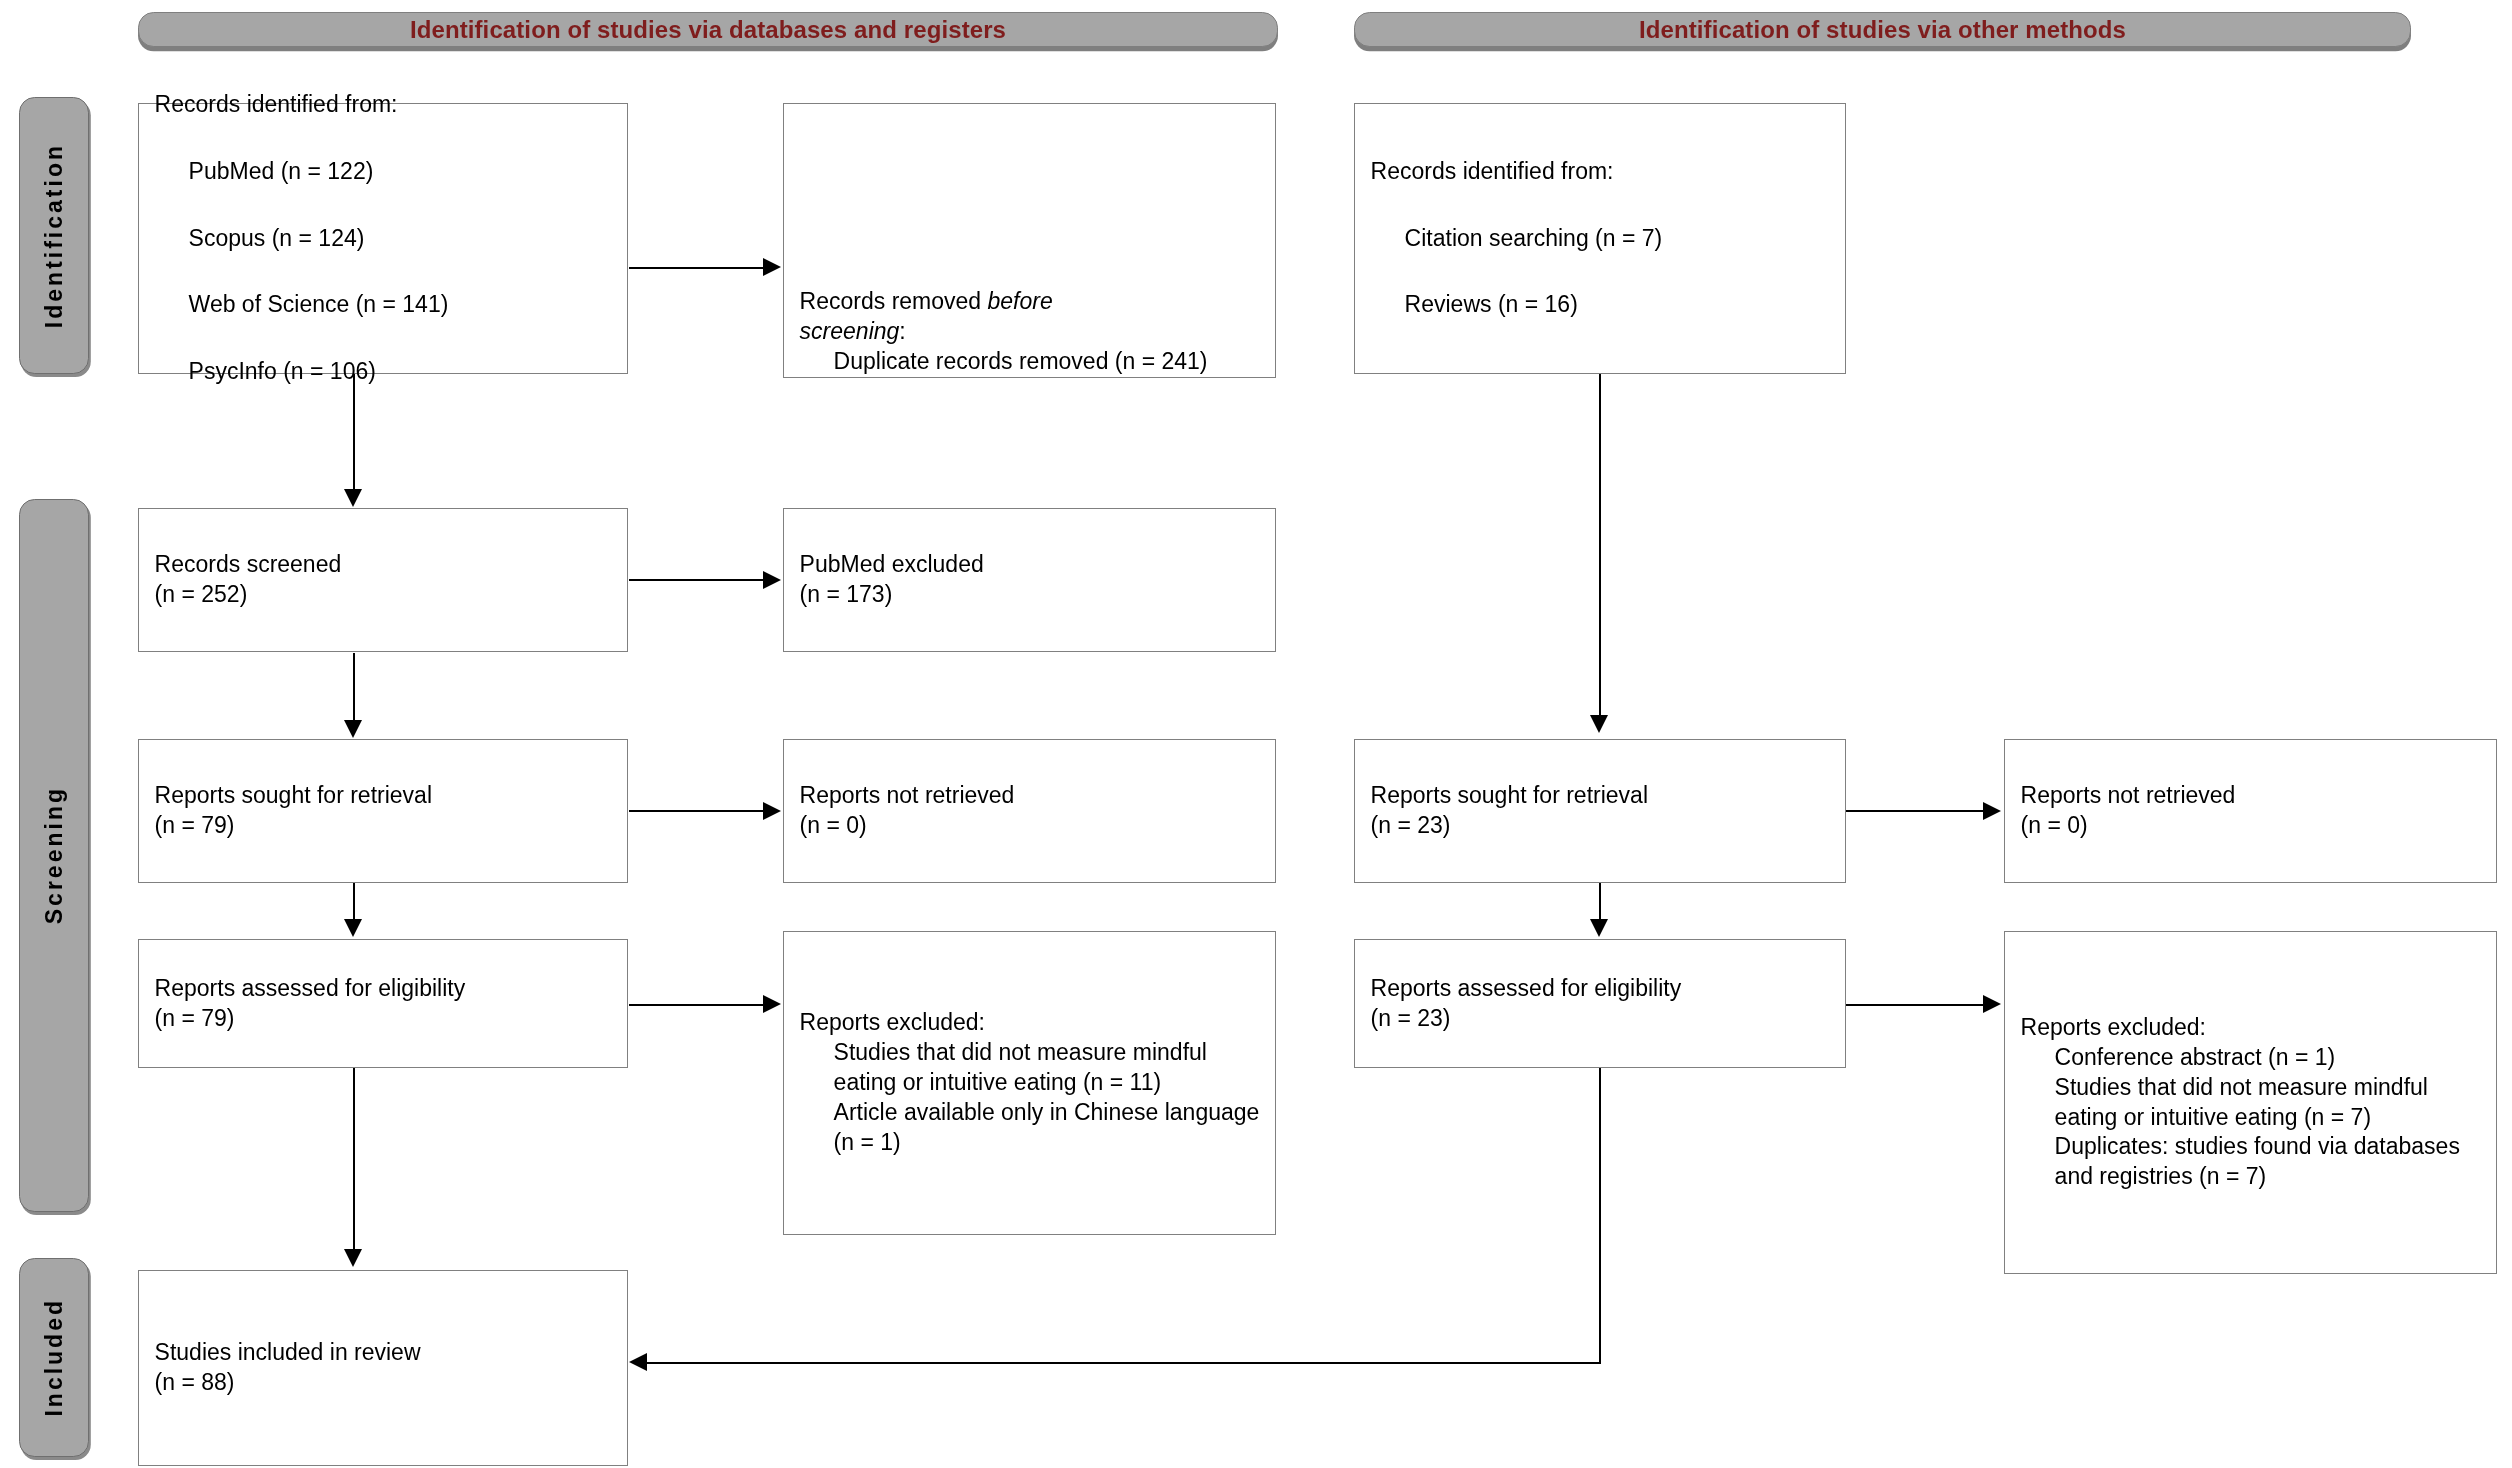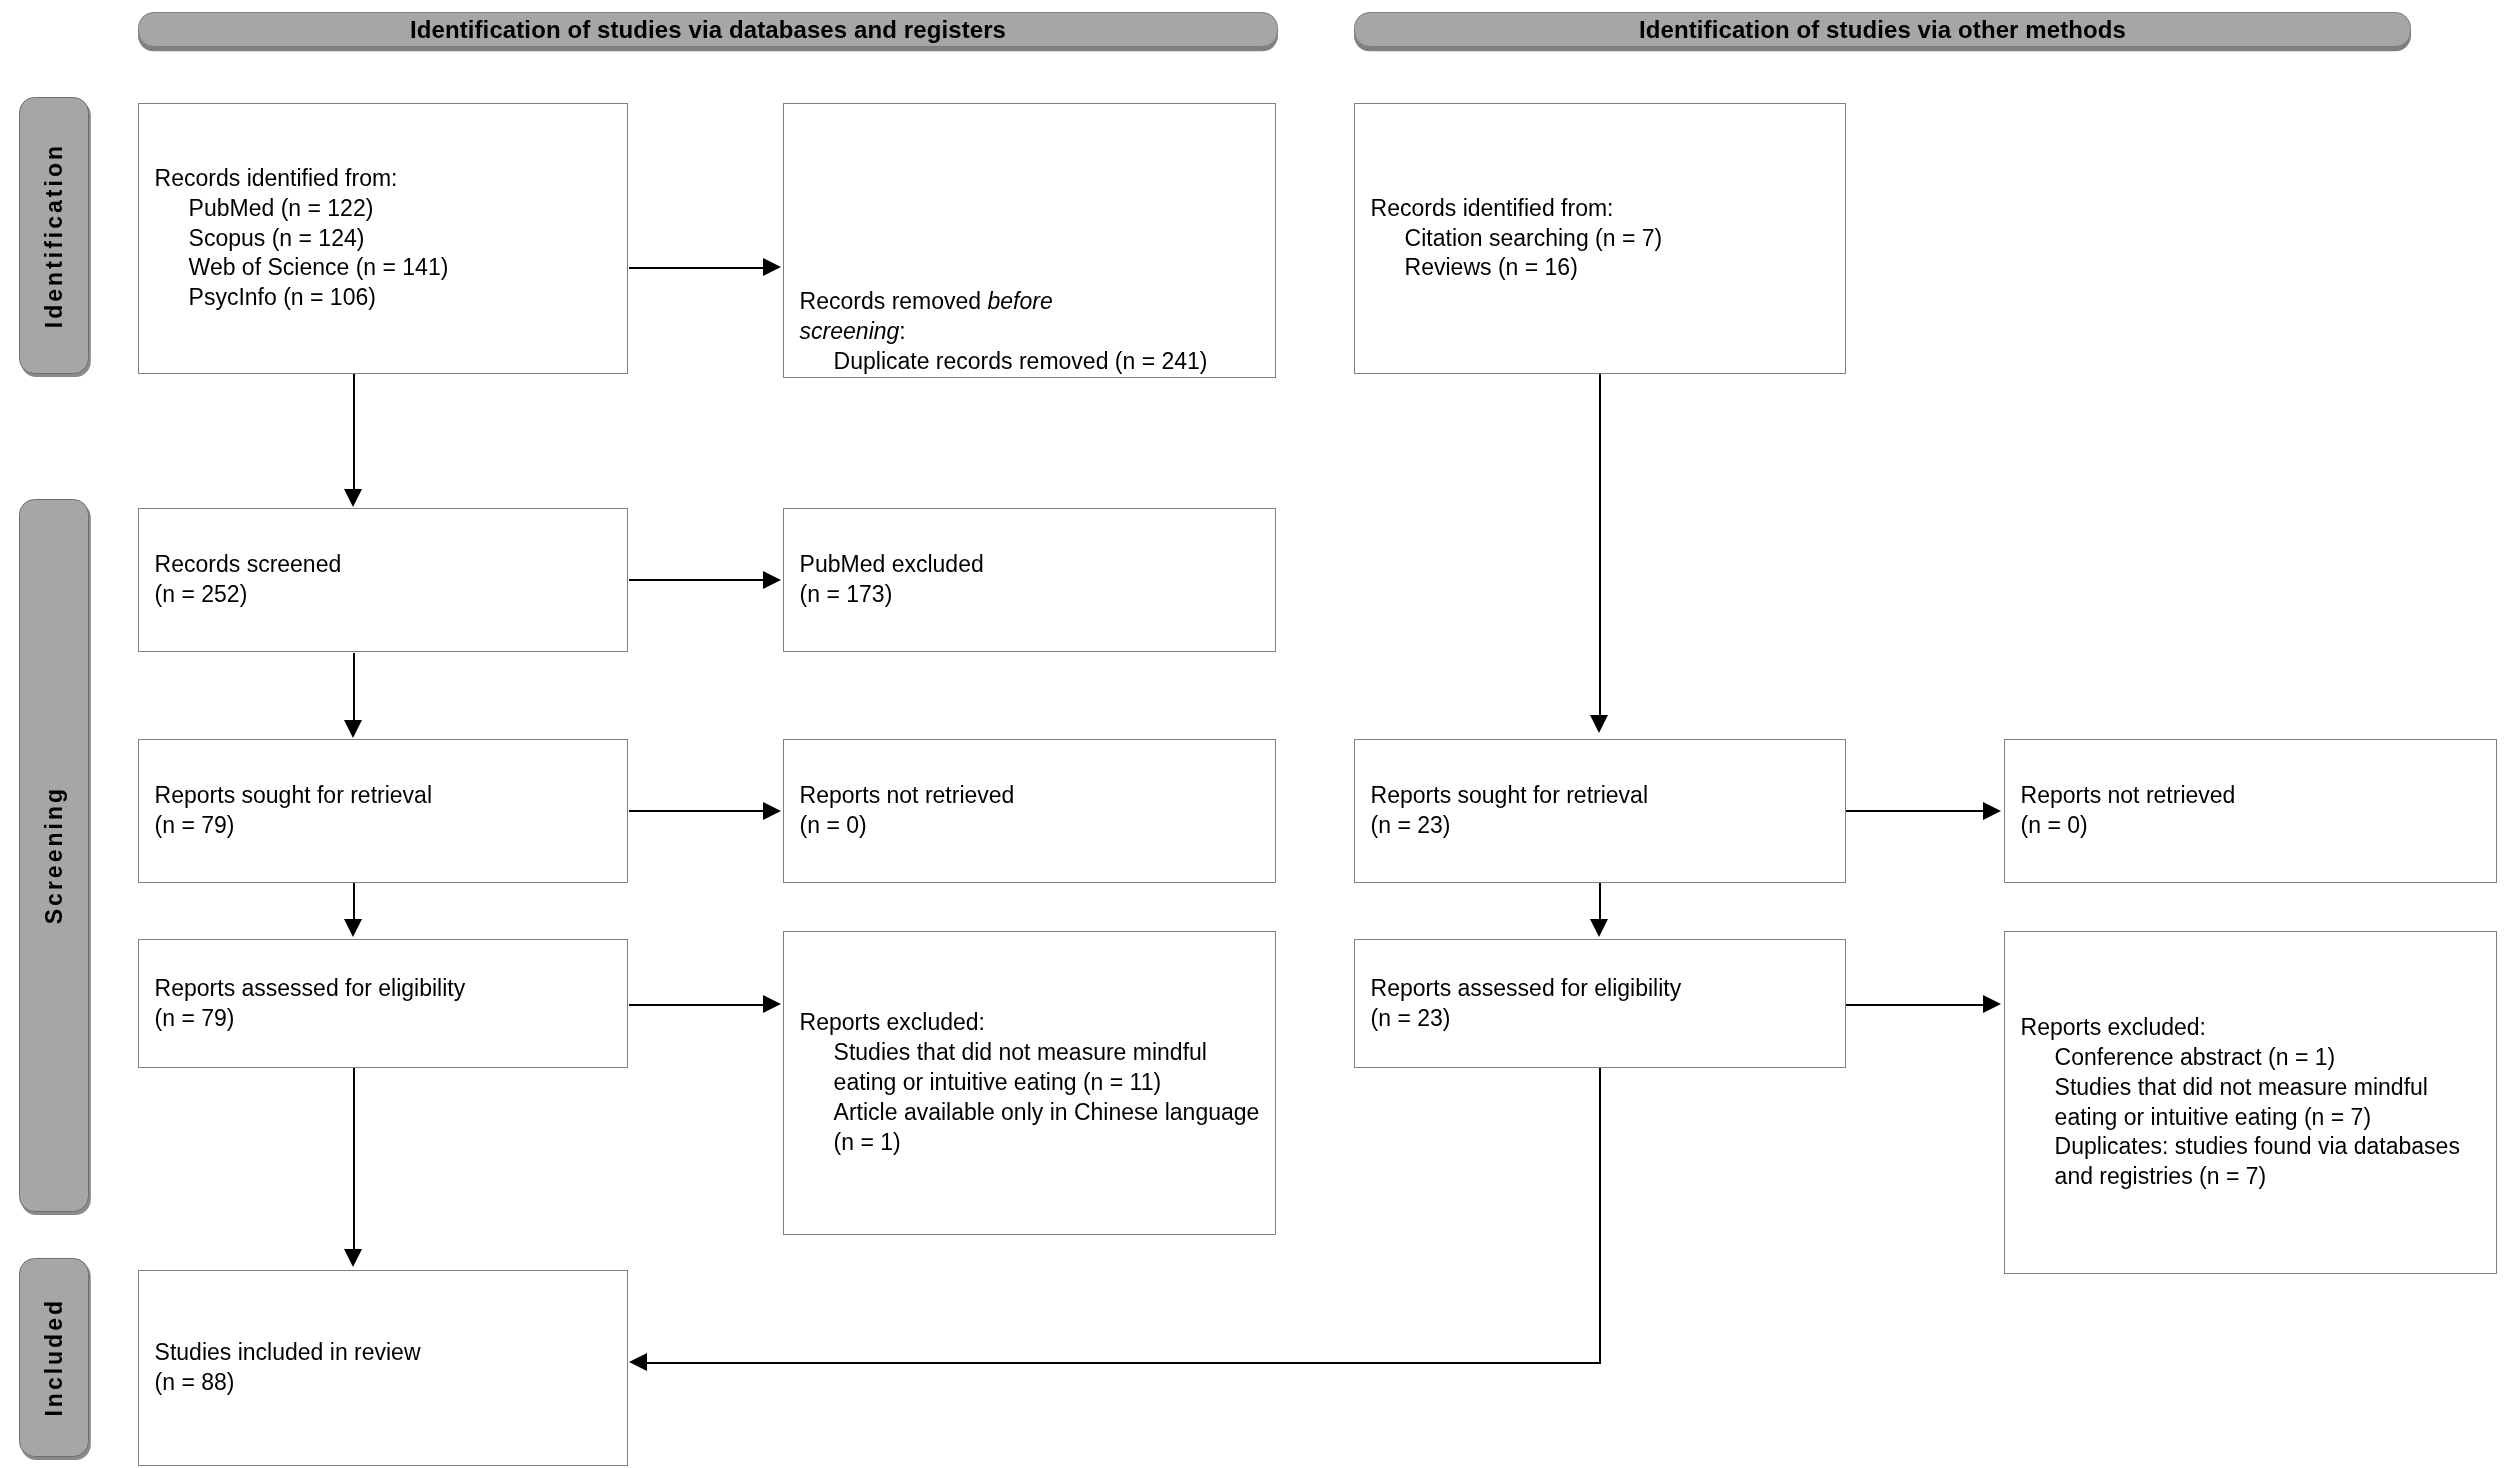--- a/index.html
+++ b/index.html
@@ -21,21 +21,21 @@
   .col-header {
     position: absolute;
     background: #a6a6a6;
     border: 1.8px solid #7f7f7f;
     border-radius: 15.6px;
     box-shadow: 0 4.2px 0 0 #7f7f7f;
     display: flex;
     align-items: center;
     justify-content: center;
     text-align: center;
-    color: #000000;
+    color: #7f1d1d;
     font-weight: bold;
     font-size: 24px;
     letter-spacing: 0.1px;
     box-sizing: border-box;
   }
 
   
   .stage-pill {
     position: absolute;
     background: #a6a6a6;
@@ -67,21 +67,21 @@
     align-items: center;
     padding: 0 15.6px;
   }
   .node .body {
     width: 100%;
     font-size: 23px;
     line-height: 1.30;
     color: #000000;
   }
   .node .line { white-space: pre-wrap; }
-  .node .line.ind { padding-left: 34px; text-indent: 0; }
+  .node .line.ind { padding-left: 34px; text-indent: 0; margin-top: 37px; }
   .node .line.hang { padding-left: 34px; }
   .ital { font-style: italic; }
 
   
   .hline, .vline {
     position: absolute;
     background: #000000;
   }
   .hline { height: 2.4px; }
   .vline { width: 2.4px; }

